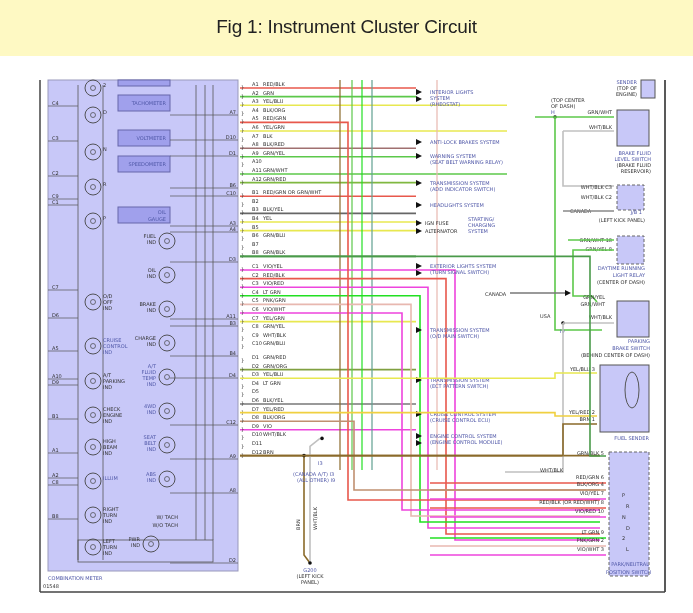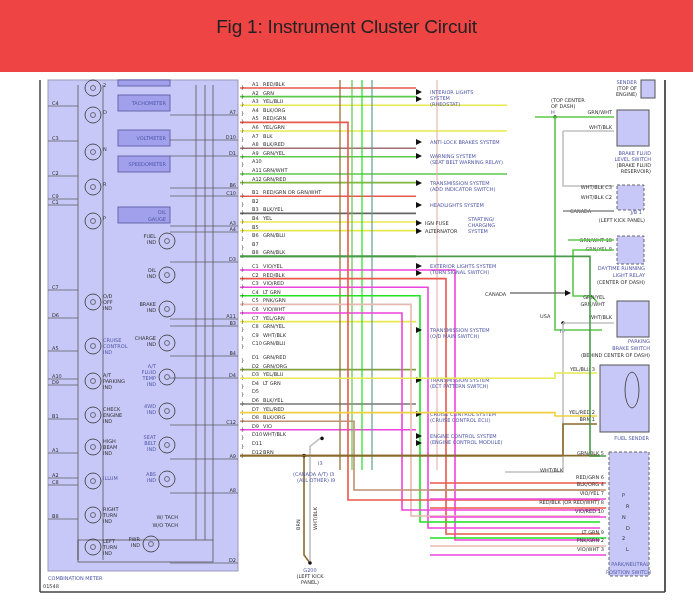--- a/index.html
+++ b/index.html
@@ -1,17 +1,17 @@
 <!DOCTYPE html>
 <html><head>
 <meta charset="utf-8">
 <style>
   html,body{margin:0;padding:0;}
   body{width:693px;height:613px;background:#ffffff;position:relative;overflow:hidden;font-family:"DejaVu Sans",sans-serif;}
-  .header{position:absolute;left:0;top:0;width:693px;height:72px;background:#ef4444;}
+  .header{position:absolute;left:0;top:0;width:693px;height:56px;background:#fef9c3;}
   .header .title{position:absolute;left:0;right:0;top:16px;text-align:center;font-family:"Liberation Sans",sans-serif;font-size:19px;color:#222;letter-spacing:-0.2px;}
   svg#diagram{position:absolute;left:0;top:0;}
   .lbl{font-family:"DejaVu Sans",sans-serif;font-size:5px;fill:#333;}
   .cmp{font-family:"DejaVu Sans",sans-serif;font-size:5px;fill:#5058a8;}
 </style>
 </head>
 <body>
 
 <div class="header">
   <div class="title">Fig 1: Instrument Cluster Circuit</div>

